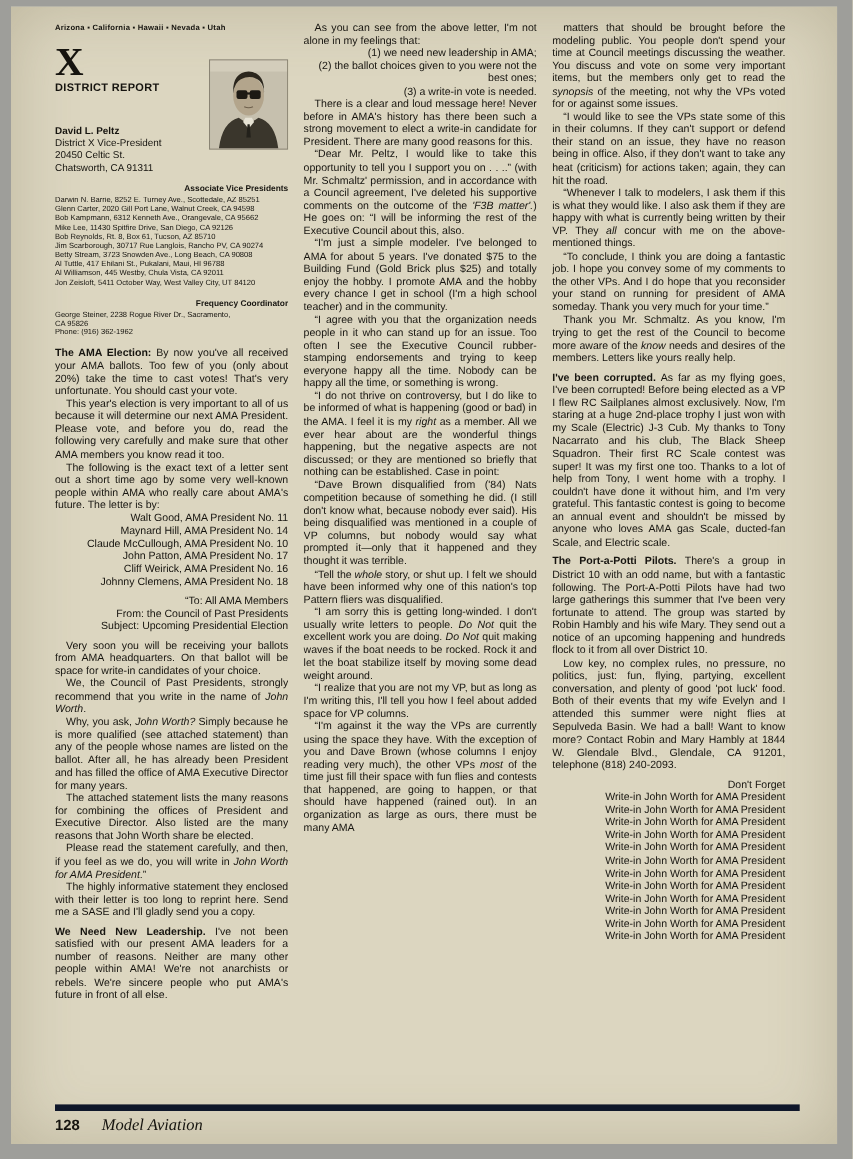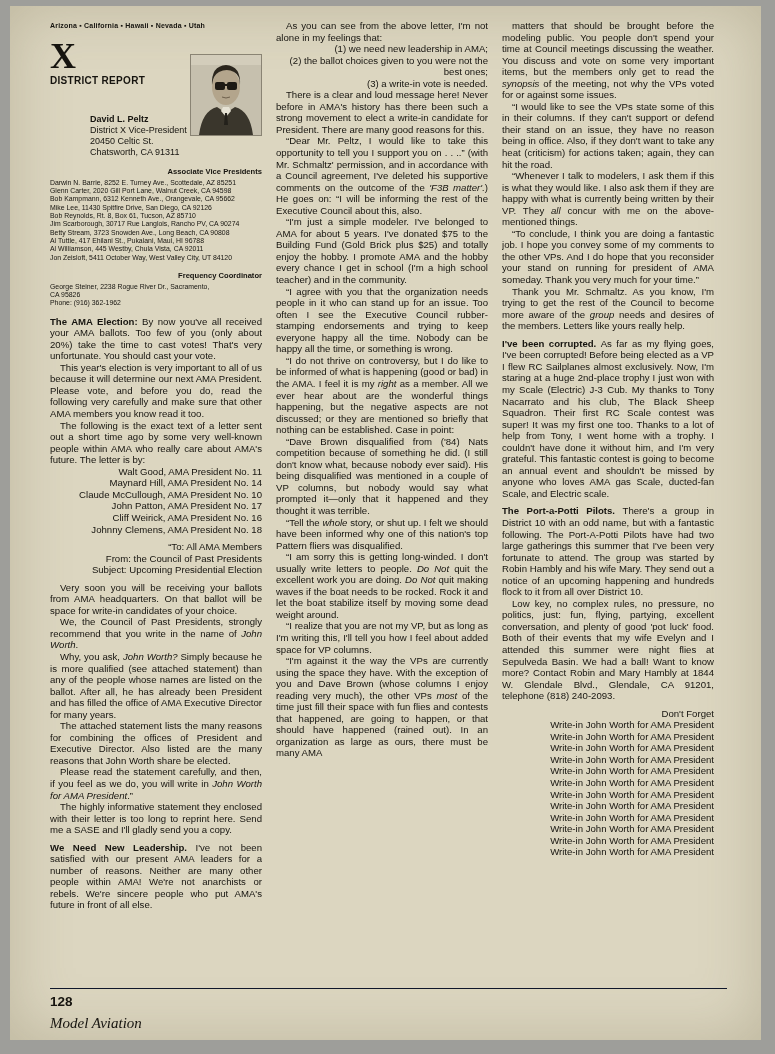--- a/index.html
+++ b/index.html
@@ -14,28 +14,28 @@
   .para.lead { text-indent:0; margin-top:6px; }
   .para.lead b { font-weight:bold; }
   .line { text-align:right; }
   .line.indent { margin-left:10px; }
   .gap-above { margin-top:6px; }
   
   .states { font-size:7px; font-weight:bold; letter-spacing:.2px; margin-bottom:8px; text-align:left; }
   .mast-top { display:flex; justify-content:space-between; }
   .district-letter { font-family:"Liberation Serif",serif; font-size:36px; font-weight:bold; line-height:32px; }
   .report-title { font-size:10px; font-weight:bold; letter-spacing:.3px; margin:3px 0 28px; }
-  .officer { font-size:9px; line-height:11px; text-align:left;margin-left:40px; }
+  .officer { font-size:9px; line-height:11px; text-align:left; }
   .officer-name { font-weight:bold; }
   .photo { width:72px; height:82px; background:#c6c0ae; border:1px solid #8a8474; flex:none; margin-top:14px; }
   .sect-head { font-size:7.6px; font-weight:bold; margin-top:8px; margin-bottom:1px; text-align:right; }
   .tiny-line { font-size:6.9px; line-height:8.35px; text-align:left; white-space:nowrap; overflow:hidden; }
   .masthead { margin-bottom:8px; }
   
-  .footer { border-top:1px solid #0f172a; margin-top:4px; padding-top:5px; display:flex; align-items:baseline; gap:6px;flex-direction:column; }
+  .footer { border-top:6px solid #0f172a; margin-top:4px; padding-top:5px; display:flex; align-items:baseline; gap:20px; }
   .pagenum { font-weight:bold; font-size:13.5px; }
   .mag { font-family:"Liberation Serif",serif; font-style:italic; font-size:15px; }
 </style>
 </head>
 <body>
 
 <div class="page">
   <div class="content">
 
     <div class="col">
@@ -129,21 +129,21 @@
           <p class="para">“I'm against it the way the VPs are currently using the space they have. With the exception of you and Dave Brown (whose columns I enjoy reading very much), the other VPs <i>most</i> of the time just fill their space with fun flies and contests that happened, are going to happen, or that should have happened (rained out). In an organization as large as ours, there must be many AMA</p>
         </div>
     </div>
 
     <div class="col">
       <div id="colblocks-3">
           <p class="para">matters that should be brought before the modeling public. You people don't spend your time at Council meetings discussing the weather. You discuss and vote on some very important items, but the members only get to read the <i>synopsis</i> of the meeting, not why the VPs voted for or against some issues.</p>
           <p class="para">“I would like to see the VPs state some of this in their columns. If they can't support or defend their stand on an issue, they have no reason being in office. Also, if they don't want to take any heat (criticism) for actions taken; again, they can hit the road.</p>
           <p class="para">“Whenever I talk to modelers, I ask them if this is what they would like. I also ask them if they are happy with what is currently being written by their VP. They <i>all</i> concur with me on the above-mentioned things.</p>
           <p class="para">“To conclude, I think you are doing a fantastic job. I hope you convey some of my comments to the other VPs. And I do hope that you reconsider your stand on running for president of AMA someday. Thank you very much for your time.”</p>
-          <p class="para">Thank you Mr. Schmaltz. As you know, I'm trying to get the rest of the Council to become more aware of the <i>group</i> needs and desires of the members. Letters like yours really help.</p>
+          <p class="para">Thank you Mr. Schmaltz. As you know, I'm trying to get the rest of the Council to become more aware of the <i>know</i> needs and desires of the members. Letters like yours really help.</p>
           <p class="para lead"><b>I've been corrupted. </b>As far as my flying goes, I've been corrupted! Before being elected as a VP I flew RC Sailplanes almost exclusively. Now, I'm staring at a huge 2nd-place trophy I just won with my Scale (Electric) J-3 Cub. My thanks to Tony Nacarrato and his club, The Black Sheep Squadron. Their first RC Scale contest was super! It was my first one too. Thanks to a lot of help from Tony, I went home with a trophy. I couldn't have done it without him, and I'm very grateful. This fantastic contest is going to become an annual event and shouldn't be missed by anyone who loves AMA gas Scale, ducted-fan Scale, and Electric scale.</p>
           <p class="para lead"><b>The Port-a-Potti Pilots. </b>There's a group in District 10 with an odd name, but with a fantastic following. The Port-A-Potti Pilots have had two large gatherings this summer that I've been very fortunate to attend. The group was started by Robin Hambly and his wife Mary. They send out a notice of an upcoming happening and hundreds flock to it from all over District 10.</p>
           <p class="para">Low key, no complex rules, no pressure, no politics, just: fun, flying, partying, excellent conversation, and plenty of good 'pot luck' food. Both of their events that my wife Evelyn and I attended this summer were night flies at Sepulveda Basin. We had a ball! Want to know more? Contact Robin and Mary Hambly at 1844 W. Glendale Blvd., Glendale, CA 91201, telephone (818) 240-2093.</p>
           <div class="line indent gap-above">Don't Forget</div>
           <div class="line indent">Write-in John Worth for AMA President</div>
           <div class="line indent">Write-in John Worth for AMA President</div>
           <div class="line indent">Write-in John Worth for AMA President</div>
           <div class="line indent">Write-in John Worth for AMA President</div>
           <div class="line indent">Write-in John Worth for AMA President</div>
           <div class="line indent">Write-in John Worth for AMA President</div>

